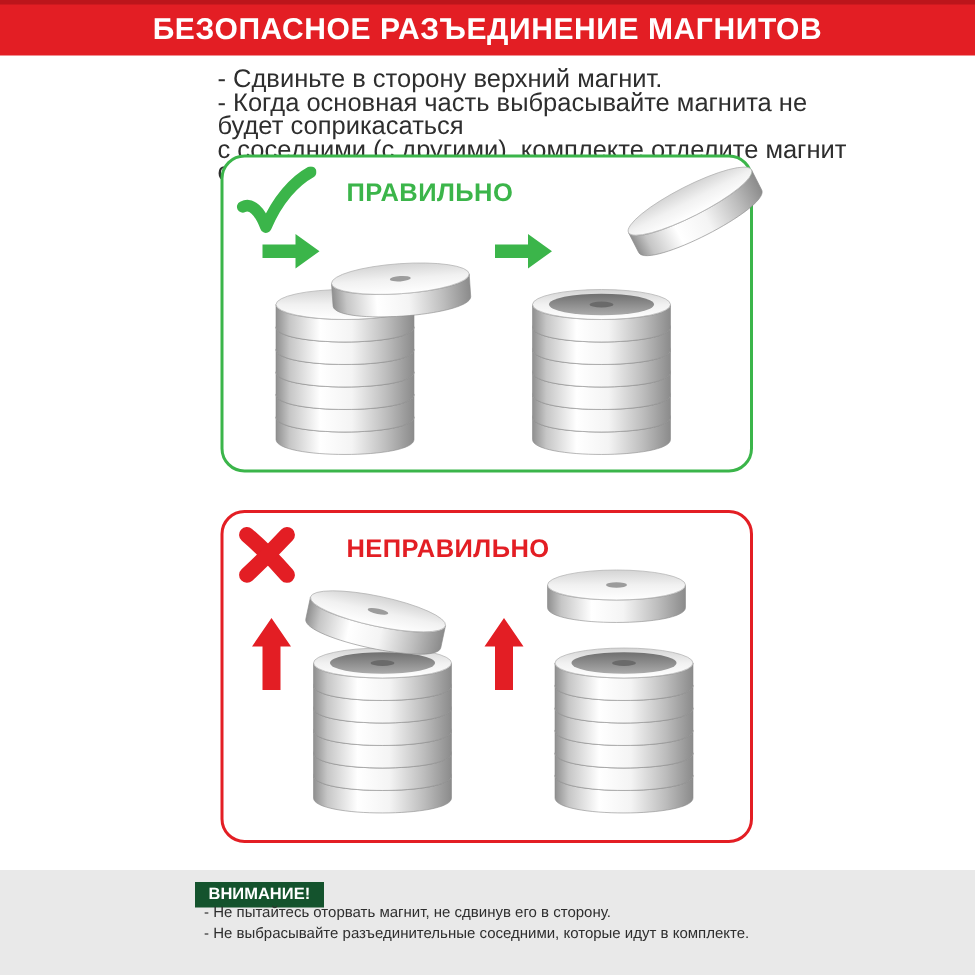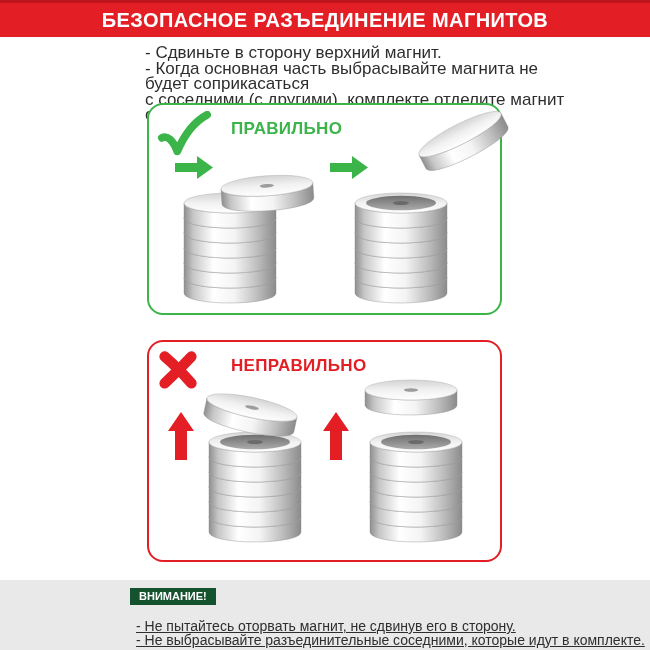--- a/index.html
+++ b/index.html
@@ -83,25 +83,24 @@
     position: absolute;
     left: 130px; top: 8px;
     background: #14532d;
     color: #ffffff;
     font-size: 11px;
     font-weight: bold;
     padding: 2px 9px 3px 9px;
   }
   .warn-lines {
     position: absolute;
-    left: 136px; top: 40px;
-    font-size: 14px;
+    left: 136px; top: 22px;
+    font-size: 10px;
     line-height: 13.5px;
     color: #2e2e2e;
-    text-decoration: underline;
   }
 </style>
 </head>
 <body>
 
 <div class="poster">
 
   <header class="titlebar">
     <h1>БЕЗОПАСНОЕ РАЗЪЕДИНЕНИЕ МАГНИТОВ</h1>
   </header>

